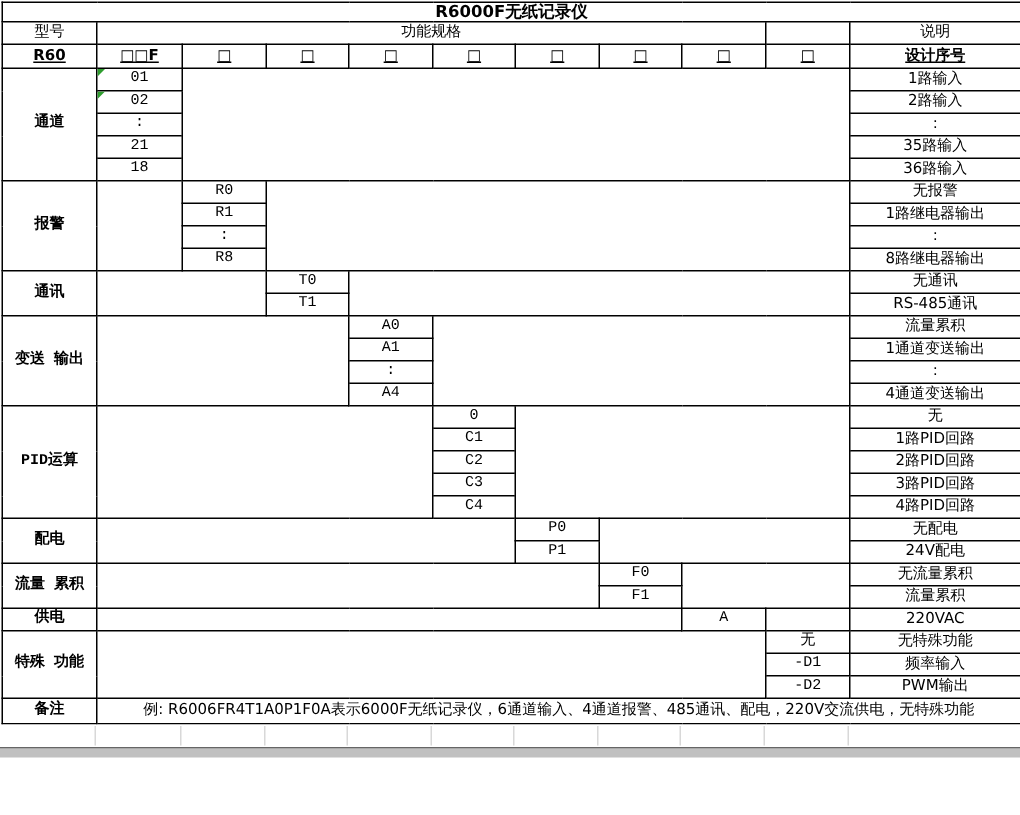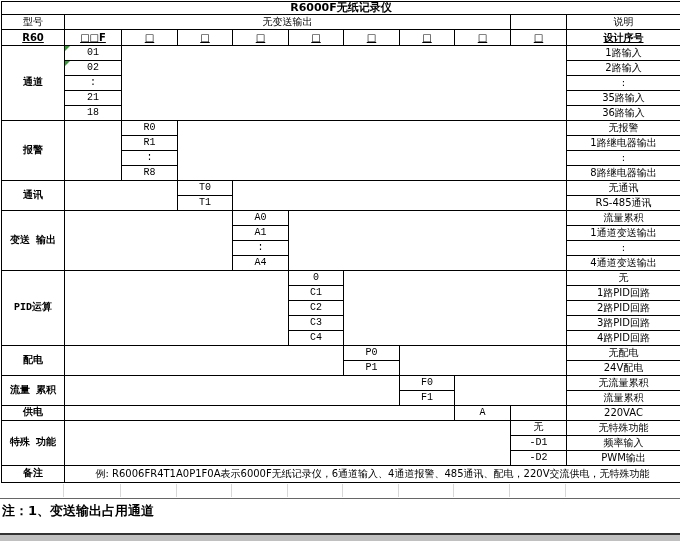--- a/index.html
+++ b/index.html
@@ -41,21 +41,21 @@
         <col style="width: 56px;">
         <col style="width: 56px;">
         <col style="width: 114px;">
       </colgroup>
     <tbody>
       <tr>
         <td class="title" colspan="11">R6000F无纸记录仪</td>
       </tr>
       <tr class="hdr">
         <td>型号</td>
-        <td colspan="8">无变送输出</td>
+        <td colspan="8">功能规格</td>
         <td></td>
         <td>说明</td>
       </tr>
       <tr class="mask sec-start">
         <td>R60</td>
         <td>□□F</td>
         <td class="box">□</td>
         <td class="box">□</td>
         <td class="box">□</td>
         <td class="box">□</td>
@@ -222,18 +222,15 @@
       <div class="tick" style="left: 176px;"></div>
       <div class="tick" style="left: 231px;"></div>
       <div class="tick" style="left: 287px;"></div>
       <div class="tick" style="left: 342px;"></div>
       <div class="tick" style="left: 398px;"></div>
       <div class="tick" style="left: 453px;"></div>
       <div class="tick" style="left: 509px;"></div>
       <div class="tick" style="left: 565px;"></div>
     </div>
 
-  <div id="note-box">
-    <div class="note">注：1、变送输出占用通道</div>
-  </div>
 
   <div id="gray-strip"></div>
 </div>
 
 </body></html>

